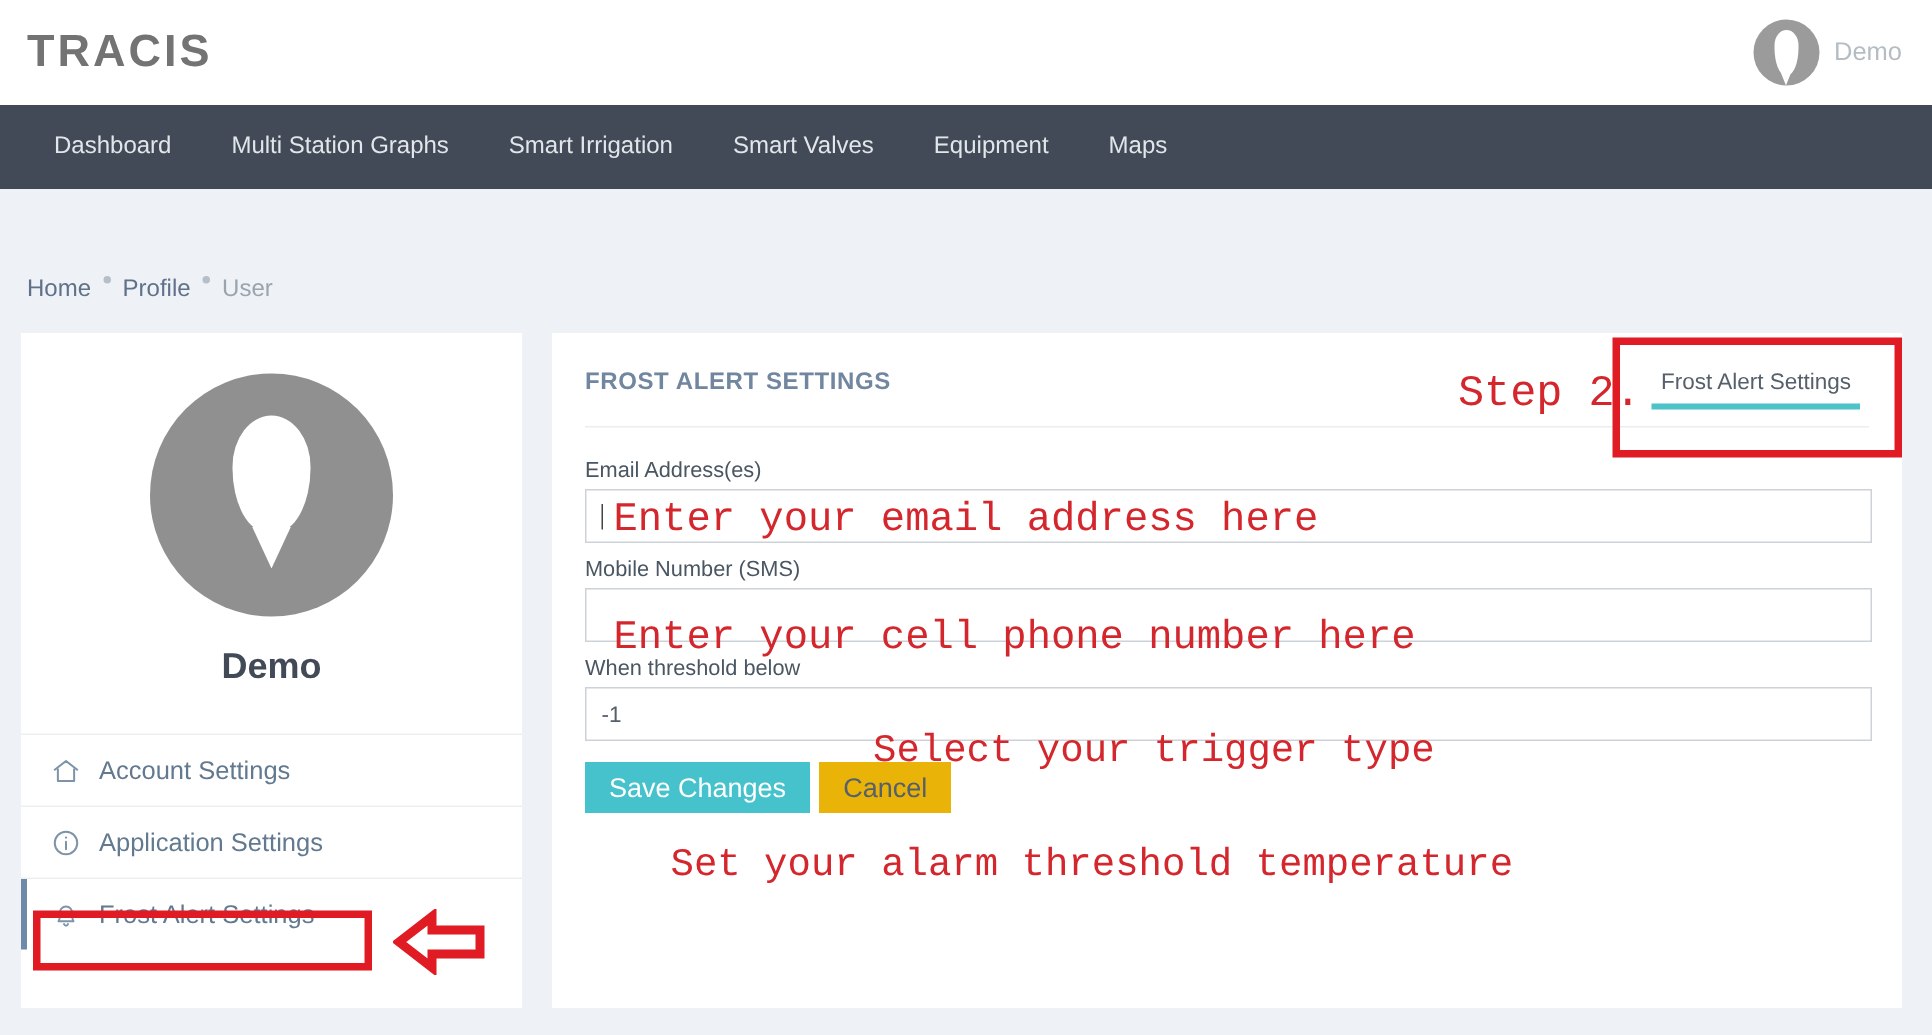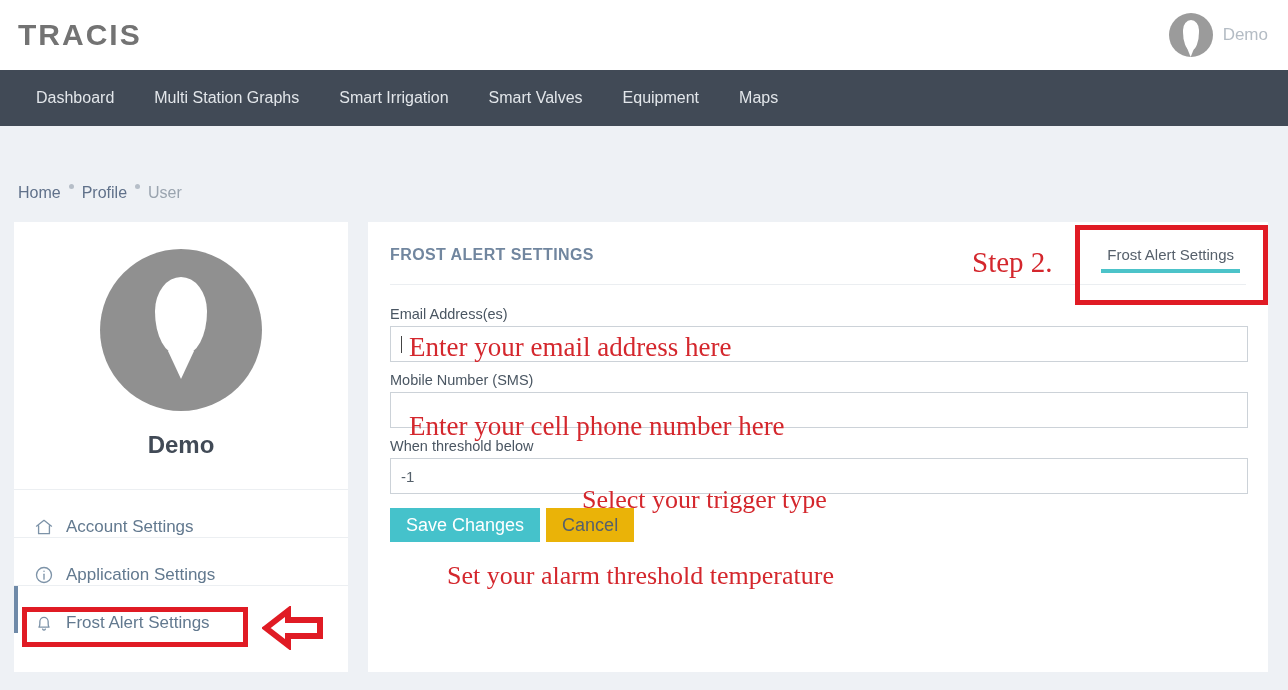--- a/index.html
+++ b/index.html
@@ -122,21 +122,21 @@
     text-align: center;
     font-size: 24px;
     font-weight: 700;
     color: #414a56;
     margin-top: 20px;
   }
   .side-menu { margin-top: 30px; }
   .side-item {
     position: relative;
     height: 48px;
-    display: flex; align-items: flex-end;
+    display: flex; align-items: center;
     padding-left: 20px;
     gap: 12px;
     color: #62798f;
     font-size: 17px;
     border-top: 1px solid #eceff2;
     cursor: pointer;
   }
   .side-item .ic { width: 20px; height: 20px; display:block; }
   .side-item.active { }
   .side-item.active::before {
@@ -221,21 +221,21 @@
     cursor: pointer;
     font-family: "Liberation Sans", sans-serif;
   }
   .btn-primary { background: #45c2cb; color: #ffffff; }
   .btn-secondary { background: #eab308; color: #56606b; }
 
   
   .anno-text {
     position: absolute;
     color: #d4272d;
-    font-family: Liberation Serif, serif;
+    font-family: Liberation Mono, monospace;
     white-space: nowrap;
     pointer-events: none;
   }
   .anno-box {
     position: absolute;
     border: 5px solid #e01b24;
     pointer-events: none;
   }
   .anno-arrow { position: absolute; pointer-events: none; }
 </style>

